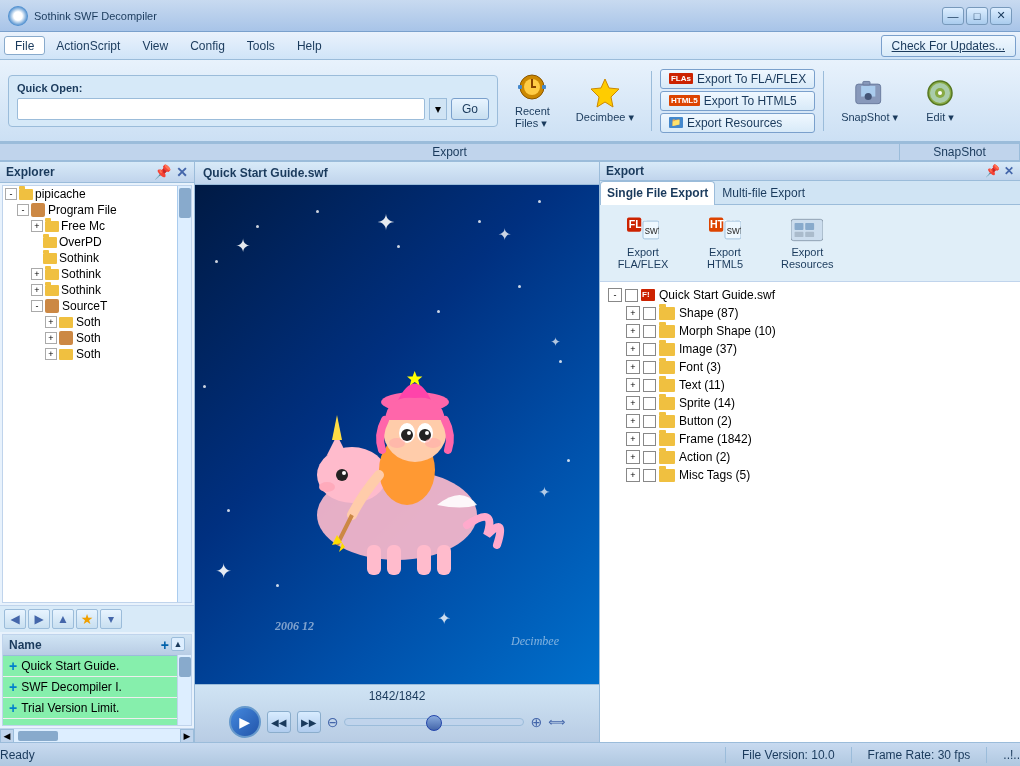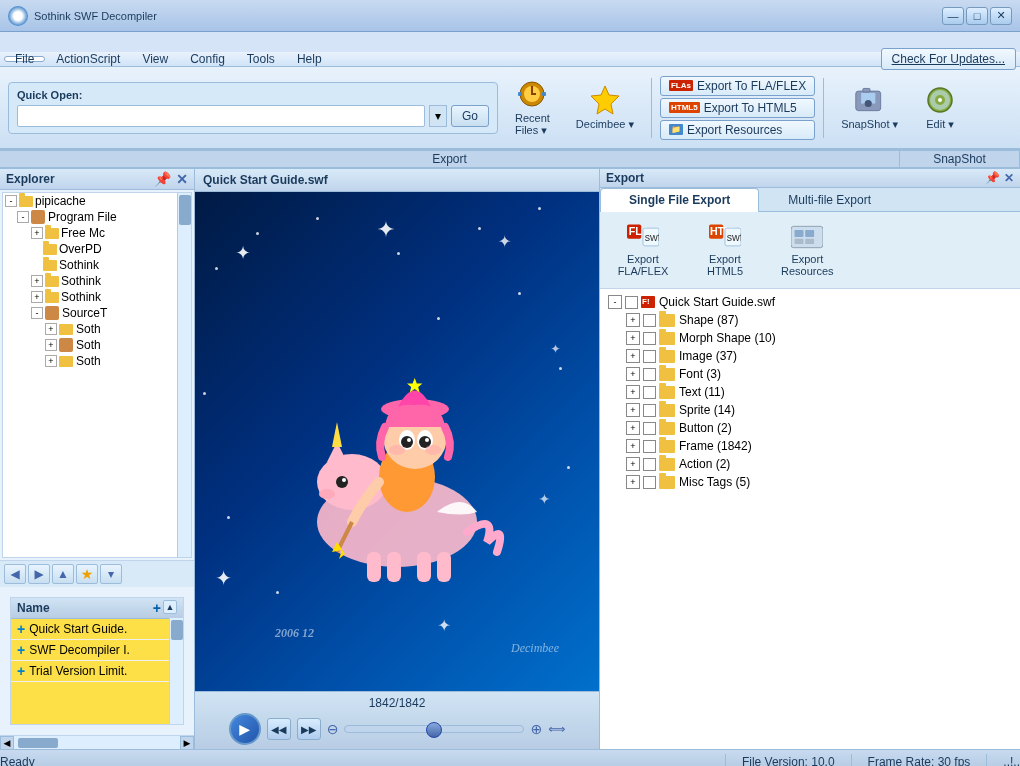--- a/index.html
+++ b/index.html
@@ -17,22 +17,22 @@
     .title-controls { display: flex; gap: 2px; }
     .title-btn {
       width: 22px; height: 18px; background: linear-gradient(to bottom, #ddeeff, #aaccee);
       border: 1px solid #7799bb; border-radius: 3px; cursor: pointer;
       display: flex; align-items: center; justify-content: center; font-size: 11px; color: #1a3a5c;
     }
 
     
     .menu-bar {
       background: linear-gradient(to bottom, #eaf2fc, #d0e4f8);
-      height: 15px; display: flex; align-items: center; padding: 4px 4px;
-      border-bottom: 1px solid #9bbcda; justify-content: space-between; margin-top: 20px;
+      height: 28px; display: flex; align-items: center; padding: 4px 4px;
+      border-bottom: 1px solid #9bbcda; justify-content: space-between;
     }
     .menu-items { display: flex; align-items: center; height: 100%; }
     .menu-item {
       padding: 2px 10px; height: 100%; display: flex; align-items: center;
       cursor: pointer; border: 1px solid transparent; border-radius: 3px; color: #1a3a5c;
     }
     .menu-item.active { background: #fff; border-color: #88aacc; }
     .check-updates-btn {
       padding: 3px 10px; background: linear-gradient(to bottom, #f0f8ff, #d8eaf8);
       border: 1px solid #7aa0cc; border-radius: 3px; cursor: pointer; color: #1a3a5c;
@@ -118,21 +118,21 @@
       background: #d8eaf8; gap: 2px;
     }
     .nav-btn {
       width: 22px; height: 20px; background: linear-gradient(to bottom, #e8f4ff, #c8dff0);
       border: 1px solid #9bbcda; border-radius: 2px; cursor: pointer; display: flex;
       align-items: center; justify-content: center; font-size: 12px; color: #4466aa;
     }
     .nav-star { color: #f0a000; font-size: 14px; }
 
     .bottom-list {
-      height: 128px; background: #fde047; border: 1px solid #c0d4ec; margin: 10px;
+      height: 92px; background: #86efac; border: 1px solid #c0d4ec; margin: 2px;
       overflow: hidden; position: relative;
     }
     .list-header {
       background: linear-gradient(to bottom, #d0e4f4, #b8cce4);
       padding: 2px 6px; font-weight: bold; color: #1a3a5c; border-bottom: 1px solid #9bbcda;
       display: flex; justify-content: space-between; align-items: center;
     }
     .list-add { color: #0060aa; font-weight: bold; cursor: pointer; font-size: 14px; }
     .list-item { padding: 2px 6px; cursor: pointer; border-bottom: 1px solid #eee; display: flex; align-items: center; gap: 4px; }
     .list-item-icon { color: #0080cc; font-weight: bold; font-size: 14px; }
@@ -200,21 +200,21 @@
       background: linear-gradient(to bottom, #d8eaf8, #c0d4ec);
       padding: 2px 6px; display: flex; align-items: center; justify-content: space-between;
       border-bottom: 1px solid #9bbcda; font-weight: bold; color: #1a3a5c;
     }
 
     
     .tab-bar {
       display: flex; background: #d0e4f4; border-bottom: 1px solid #9bbcda;
     }
     .tab {
-      padding: 4px 28px; cursor: pointer; border: 1px solid transparent;
+      padding: 4px 6px; cursor: pointer; border: 1px solid transparent;
       border-bottom: none; border-radius: 4px 4px 0 0; font-size: 12px; color: #1a3a5c;
     }
     .tab.active {
       background: white; border-color: #9bbcda; margin-bottom: -1px;
       font-weight: bold;
     }
 
     
     .export-action-bar {
       display: flex; align-items: center; padding: 6px 8px; gap: 12px;

